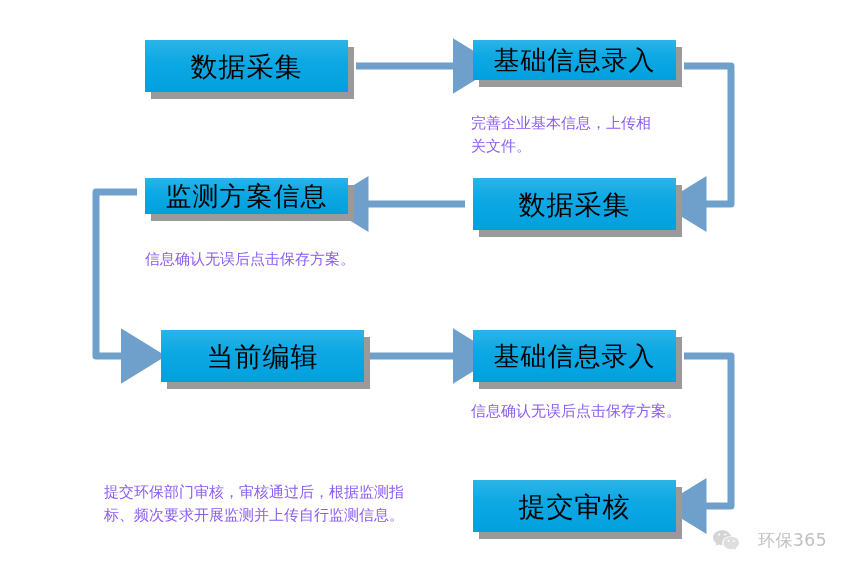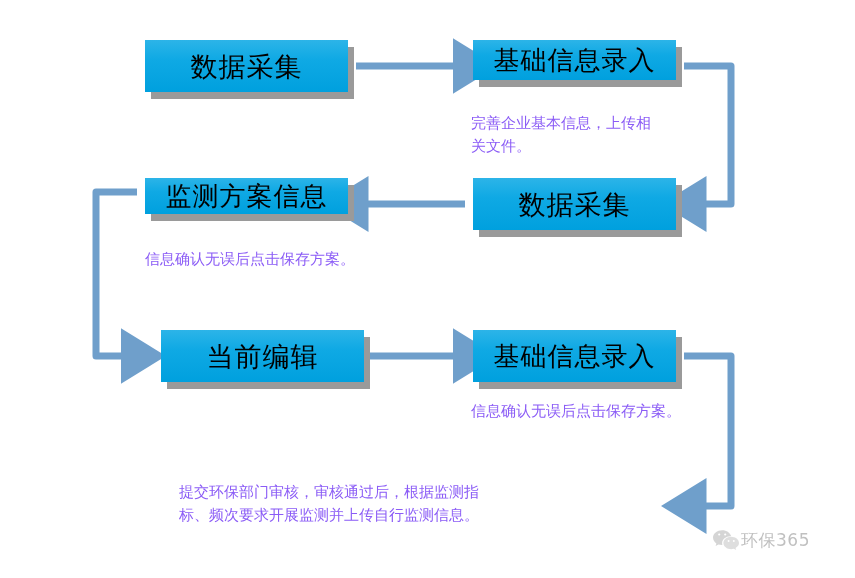--- a/index.html
+++ b/index.html
@@ -75,21 +75,21 @@
   }
 
   
   #watermark {
     position: absolute;
     z-index: 5;
     left: 712px;
     top: 528px;
     display: flex;
     align-items: center;
-    gap: 1px;
+    gap: 18px;
     opacity: 0.55;
   }
   #watermark .wm-text {
     color: #8d8d8d;
     font-size: 17px;
     font-family: "DejaVu Sans", "Liberation Sans", sans-serif;
     letter-spacing: 0.5px;
   }
 </style>
 </head>
@@ -164,29 +164,35 @@
     </div>
   </div>
 
   <div class="node wide" style="left:473px; top:330px; width:203px; height:52px;">
     <div class="shadow"></div>
     <div class="face">
       <span class="label">基础信息录入</span>
     </div>
   </div>
 
+  <div class="node" style="left:473px; top:480px; width:203px; height:52px;">
+    <div class="shadow"></div>
+    <div class="face">
+      <span class="label">提交审核</span>
+    </div>
+  </div>
 
   <div class="note" style="left:471px; top:112px; width:250px;">完善企业基本信息，上传相
 关文件。</div>
 
   <div class="note" style="left:145px; top:248px; width:320px;">信息确认无误后点击保存方案。</div>
 
   <div class="note" style="left:471px; top:400px; width:320px;">信息确认无误后点击保存方案。</div>
 
-  <div class="note" style="left:104px; top:481px; width:375px;text-align:right;">提交环保部门审核，审核通过后，根据监测指
+  <div class="note" style="left:104px; top:481px; width:375px;">提交环保部门审核，审核通过后，根据监测指
 标、频次要求开展监测并上传自行监测信息。</div>
 
   <div id="watermark">
     <svg width="28" height="24" viewBox="0 0 28 24" xmlns="http://www.w3.org/2000/svg">
       <path d="M10.2,2.2 C5.1,2.2 1,5.5 1,9.6 c0,2.3 1.3,4.4 3.4,5.8 L3.6,18 l2.9,-1.5
                c1.1,0.3 2.2,0.5 3.4,0.5 l0.6,0 C10.2,16.4 10.1,15.8 10.1,15.2
                c0,-3.8 3.8,-6.9 8.5,-6.9 l0.5,0 C18.4,4.8 14.7,2.2 10.2,2.2 z
                M7.2,7.6 a1.1,1.1 0 1,1 0,-2.2 a1.1,1.1 0 1,1 0,2.2 z
                M13.2,7.6 a1.1,1.1 0 1,1 0,-2.2 a1.1,1.1 0 1,1 0,2.2 z" fill="#b3b3b3"></path>
       <path d="M27,15.0 c0,-3.4 -3.5,-6.2 -7.8,-6.2 c-4.3,0 -7.8,2.8 -7.8,6.2

